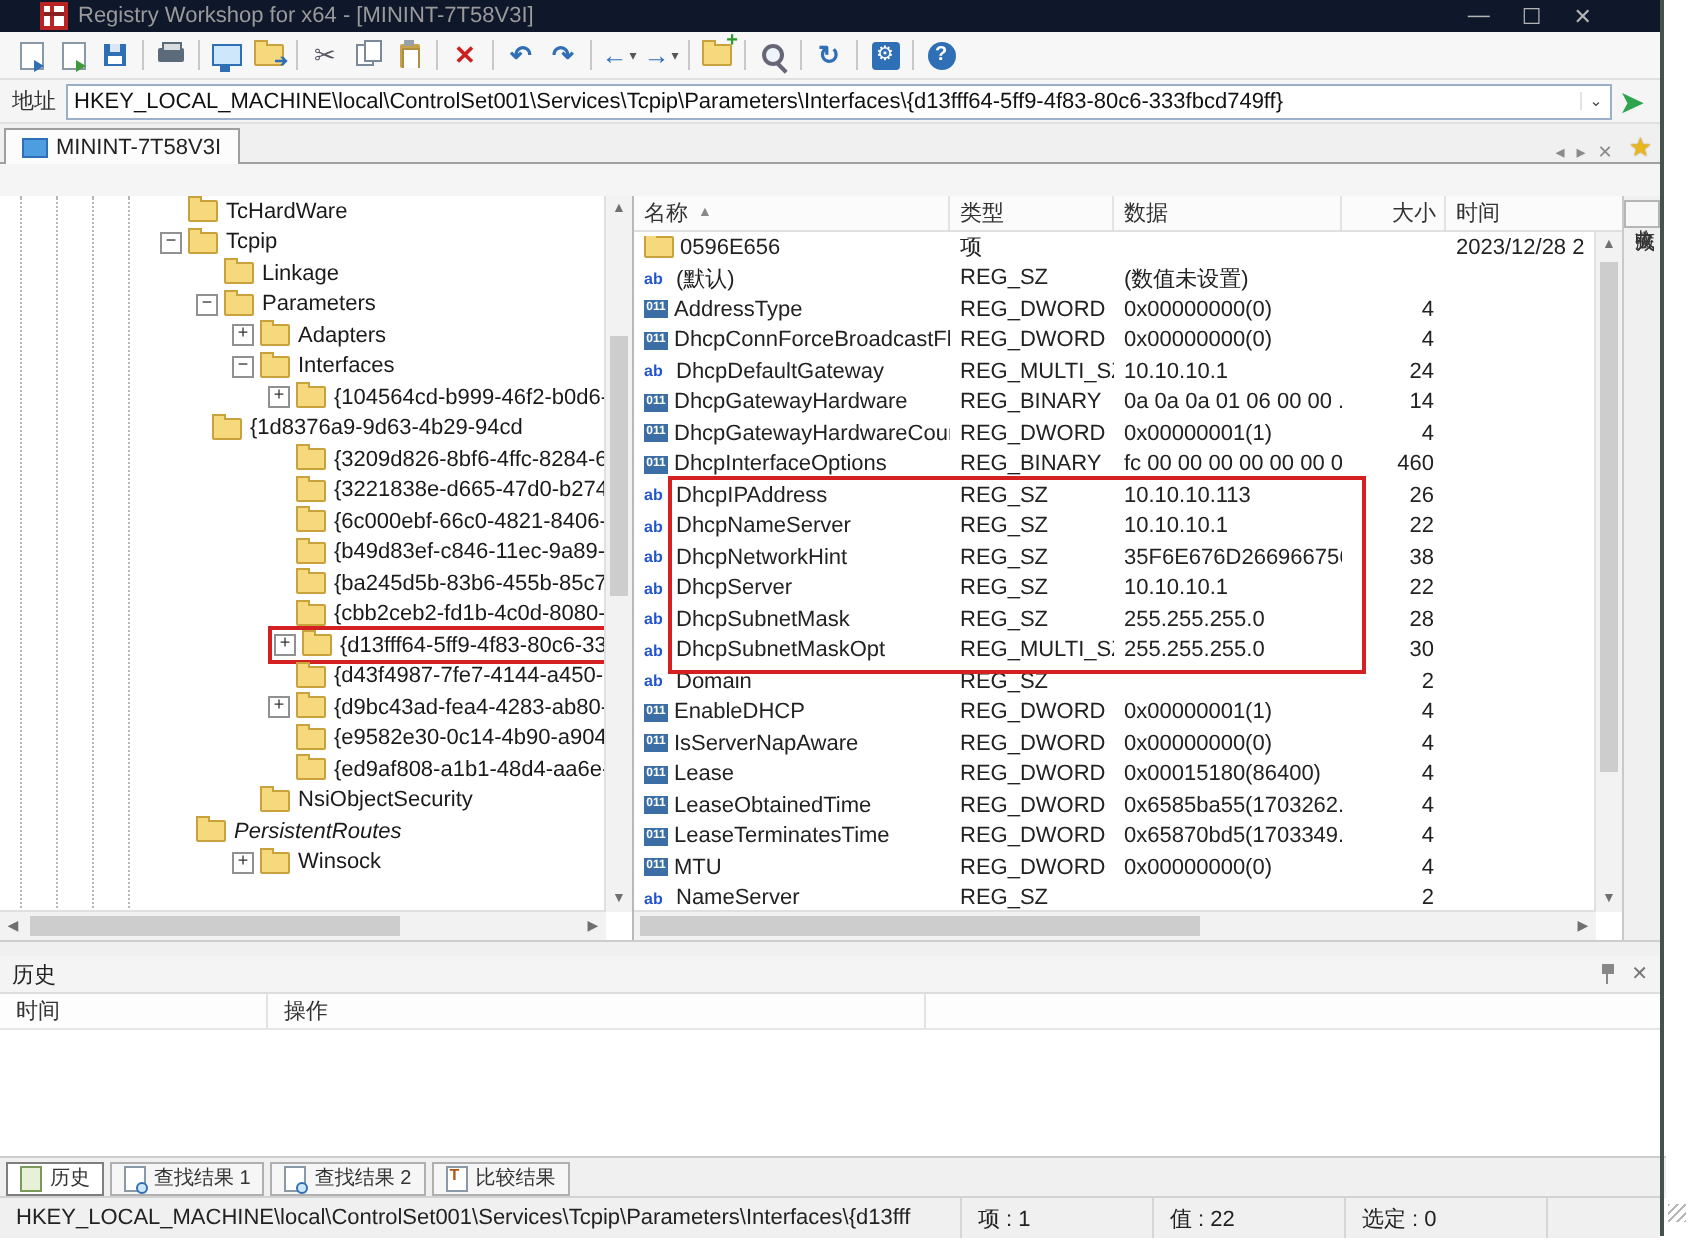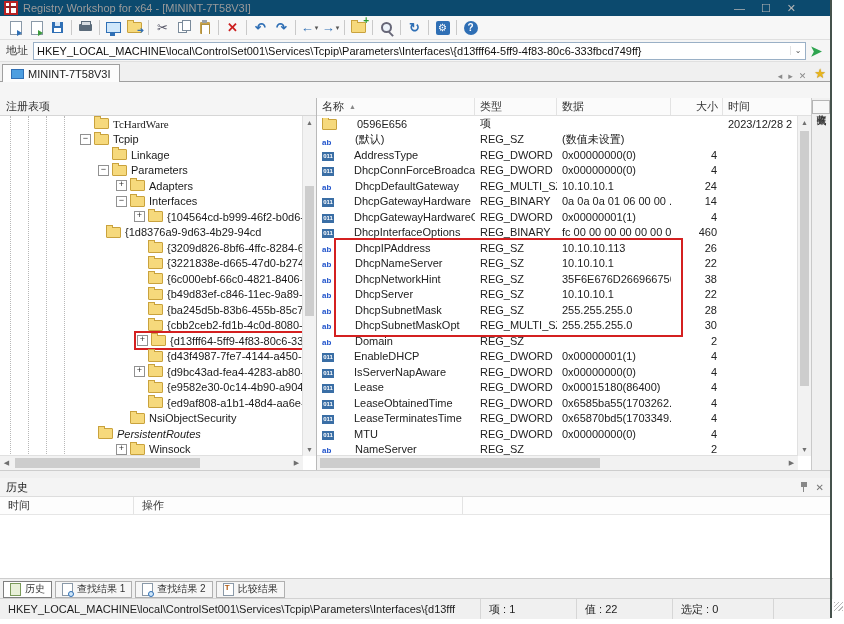--- a/index.html
+++ b/index.html
@@ -1,20 +1,20 @@
 <!DOCTYPE html>
 <html><head>
 <meta charset="utf-8">
 <style>
   html,body{margin:0;padding:0;background:#fff;font-family:"Liberation Sans",sans-serif;}
   #stage{position:relative;width:844px;height:624px;background:#fff;overflow:hidden;font-size:11px;color:#222;}
   #win{position:absolute;left:0;top:0;width:830px;height:618px;background:#f5f5f5;}
   #win-edge{position:absolute;left:830px;top:0;width:2px;height:618px;background:#45524c;}
   
-  #titlebar{height:16px;display:flex;align-items:center;background:#0c4a6e;padding-left:4px;}
+  #titlebar{height:16px;display:flex;align-items:center;background:#0f172a;padding-left:20px;}
   #app-icon{width:10px;height:10px;border:2px solid #b22;position:relative;margin-right:5px;background:#fff;}
   #app-icon::before{content:"";position:absolute;left:3px;top:0;width:2px;height:100%;background:#b22;}
   #app-icon::after{content:"";position:absolute;top:3px;left:0;width:100%;height:2px;background:#822;}
   #title-text{color:#9a9a9a;font-size:11px;}
   #title-controls{margin-left:auto;display:flex;gap:16px;padding-right:34px;color:#b5b5b5;font-size:11px;}
   #title-controls span{cursor:default;}
   
   #menubar{height:18px;display:flex;align-items:center;background:#f7f7f7;border-bottom:1px solid #e3e3e3;padding-left:8px;}
   .menu-item{padding:1px 9px;color:#333;}
   
@@ -86,21 +86,21 @@
   #list-panel{flex:1;display:flex;flex-direction:column;position:relative;overflow:hidden;}
   #list-header{display:grid;grid-template-columns:158px 82px 114px 52px 1fr;height:17px;background:#fbfbfb;border-bottom:1px solid #e0e0e0;}
   #list-header .hcell{display:flex;align-items:center;padding-left:5px;border-right:1px solid #e3e3e3;color:#333;overflow:hidden;white-space:nowrap;}
   #list-header .hcell.size{justify-content:flex-end;padding-right:4px;}
   .sort-arrow{font-size:7px;color:#888;margin-left:5px;}
   #list-body{flex:1;position:relative;overflow:hidden;background:#fff;}
   #list-rows{position:absolute;left:0;top:0;right:13px;bottom:0;overflow:hidden;}
   .lrow{display:grid;grid-template-columns:158px 82px 114px 52px 1fr;height:15.5px;align-items:center;white-space:nowrap;}
   .lrow>div{overflow:hidden;padding-left:5px;}
   .lrow .csize{text-align:right;padding-right:6px;}
-  .cname{display:flex;align-items:flex-end;gap:20px;}
+  .cname{display:flex;align-items:center;gap:3px;}
   .vicon-ab{font-size:8px;font-weight:bold;color:#2255cc;flex:none;width:13px;}
   .vicon-bin{font-size:6px;font-weight:bold;color:#fff;background:#3a6ea5;flex:none;width:12px;height:9px;line-height:9px;text-align:center;letter-spacing:0;}
   #list-redbox{position:absolute;border:2px solid #d42020;pointer-events:none;}
   #list-vscroll{position:absolute;right:0;top:0;bottom:14px;width:13px;background:#f2f2f2;border-left:1px solid #e0e0e0;}
   #list-hscroll{position:absolute;left:0;right:13px;bottom:0;height:14px;background:#f2f2f2;border-top:1px solid #e0e0e0;}
   
   #fav-strip{width:18px;background:#f0f0f0;border-left:1px solid #c9c9c9;display:flex;flex-direction:column;align-items:center;}
   #fav-tab{margin-top:2px;border:1px solid #b5b5b5;background:#f7f7f7;writing-mode:vertical-rl;padding:6px 1px;font-size:10px;color:#333;}
   
   #splitter{position:absolute;top:470px;left:0;width:830px;height:8px;background:#f0f0f0;border-top:1px solid #cdcdcd;border-bottom:1px solid #cdcdcd;}
@@ -240,28 +240,27 @@
       <span id="tab-controls">
         <span>◂</span>
         <span>▸</span>
         <span>✕</span>
       </span>
       <span id="fav-star">★</span>
     </div>
 
     <div id="main">
       <div id="tree-panel">
-        <div id="tree-header" class="panel-header">注册表项</div>
         <div id="tree-body">
           <div id="tree-rows">
               <div class="guide" style="left: 10px;"></div>
               <div class="guide" style="left: 28px;"></div>
               <div class="guide" style="left: 46px;"></div>
               <div class="guide" style="left: 64px;"></div>
-              <div class="tree-row" style="padding-left: 80px; font-family: Liberation Serif, serif;">
+              <div class="tree-row" style="padding-left: 80px;">
                 <span class="row-inner">
                   <span class="exp-gap"></span>
                   <span class="fold"></span>
                   <span class="tree-label">TcHardWare</span>
                 </span>
               </div>
               <div class="tree-row" style="padding-left: 80px;">
                 <span class="row-inner">
                   <span class="expander">−</span>
                   <span class="fold"></span>

